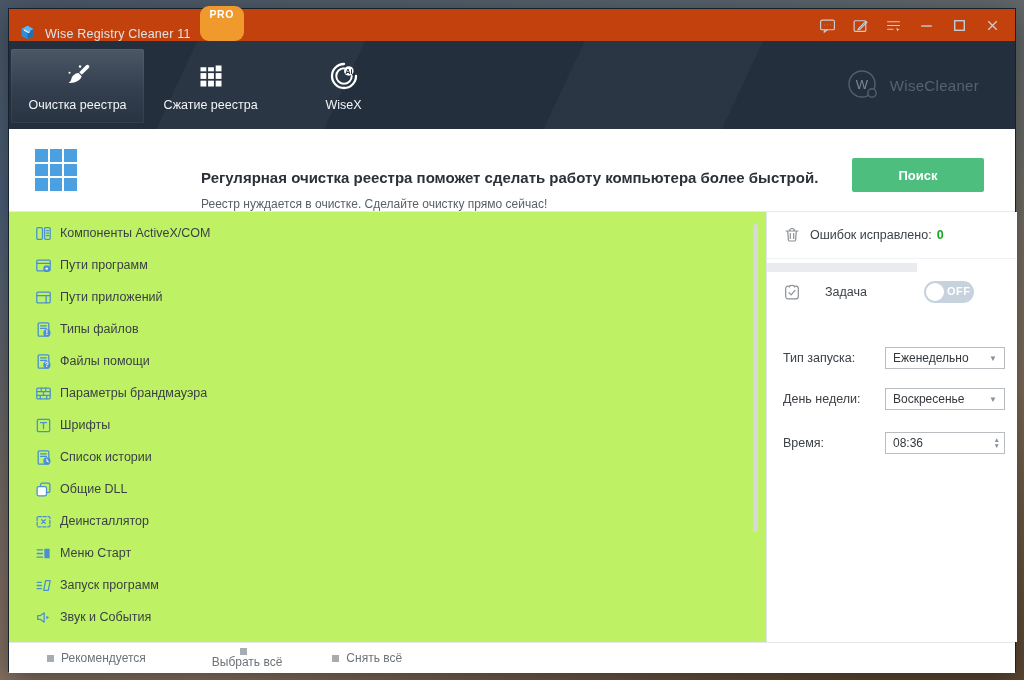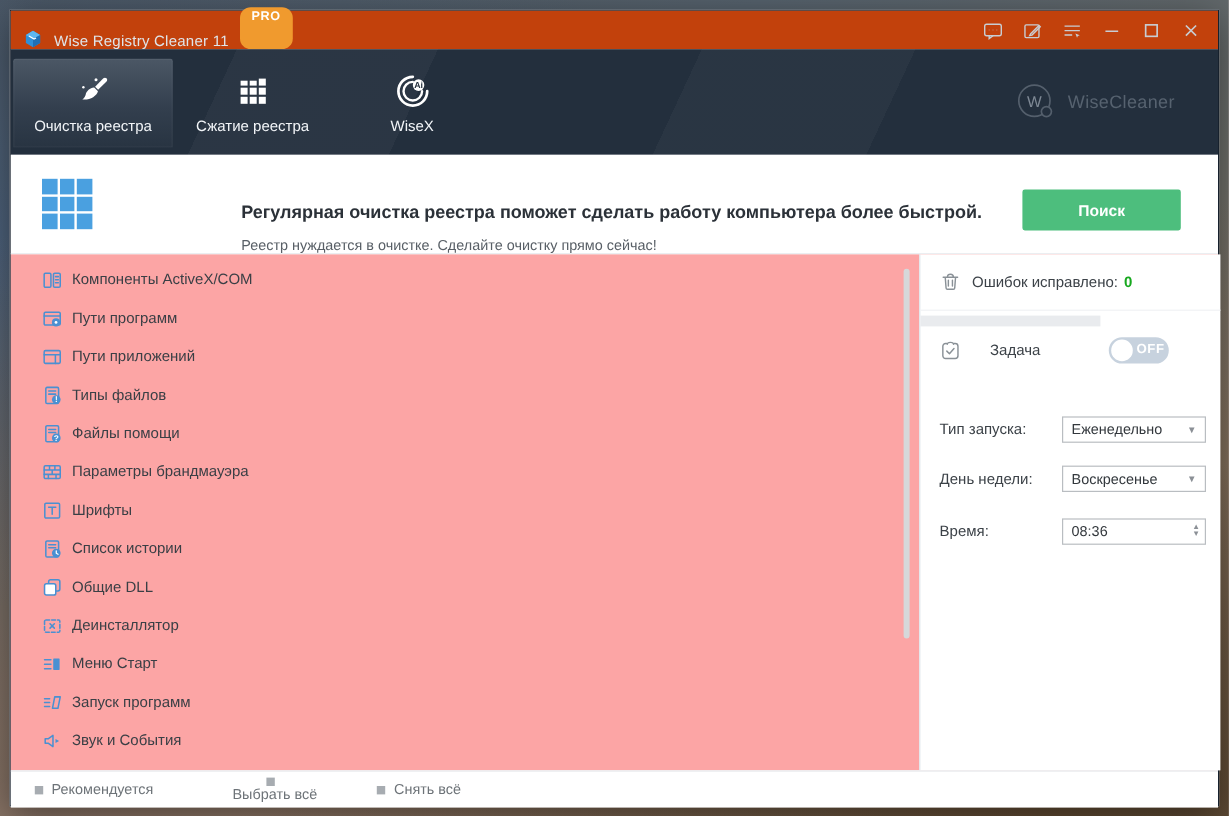--- a/index.html
+++ b/index.html
@@ -51,21 +51,21 @@
     display:grid; grid-template-columns:repeat(3,1fr); gap:2px; }
   .banner-grid span { background:#4aa0e0; }
   .banner-text { position:absolute; left:192px; top:15px;margin-top:25px; }
   .banner-title { color:#2b3138; font-size:15px; font-weight:bold; }
   .banner-sub { color:#585f66; font-size:12px; margin-top:11px; }
   .scan-btn { position:absolute; right:31px; top:29px; width:132px; height:34px;
     background:#4dbe7d; color:#fff; font-size:13px; font-weight:bold; border:none;
     border-radius:2px; cursor:pointer; font-family:inherit; }
 
   
-  .content { position:absolute; left:0; top:203px; width:100%; height:430px; background:#fca5a5; }
+  .content { position:absolute; left:0; top:203px; width:100%; height:430px; background:#bef264; }
   .list { position:absolute; left:0; top:5px; width:744px; }
   .list-item { height:32px; display:flex; align-items:center; padding-left:26px; cursor:pointer; }
   .li-icon { width:17px; height:17px; margin-right:8px; flex:0 0 17px; }
   .li-icon svg { stroke:#4a90d2; fill:none; stroke-width:1.2; stroke-linejoin:round; stroke-linecap:round; }
   .li-label { color:#3a3f45; font-size:12.5px; }
   .vscroll { position:absolute; left:744px; top:12px; width:5px; height:308px;
     background:#d6d8da; border-radius:3px; cursor:pointer; }
 
   
   .panel { position:absolute; left:757px; top:0; width:251px; height:430px;
@@ -96,21 +96,21 @@
     border:1px solid #b9bdc1; background:#fff; display:flex; align-items:center;
     padding-left:7px; }
   .spin-value { color:#33383d; font-size:12px; flex:1; }
   .spin-arrows { display:flex; flex-direction:column; margin-right:4px; color:#8b9096;
     font-size:6.5px; line-height:6px; cursor:pointer; }
 
   
   .footer { position:absolute; left:0; top:633px; width:100%; height:31px; background:#fff;
     border-top:1px solid #e4e7ea; display:flex; align-items:center; }
   .foot-item { display:flex; align-items:center; cursor:pointer; }
-  .foot-item.f1 { margin-left:20px; } .foot-item.f2 { margin-left:66px;flex-direction:column; } .foot-item.f3 { margin-left:50px; }
+  .foot-item.f1 { margin-left:38px; } .foot-item.f2 { margin-left:66px;flex-direction:column; } .foot-item.f3 { margin-left:50px; }
   .bullet { width:7px; height:7px; background:#a7acb1; margin-right:7px; }
   .foot-label { color:#6d7378; font-size:12px; }
 </style>
 </head>
 <body>
 
 <div class="window">
 
   <div class="titlebar">
     <svg class="app-icon" viewBox="0 0 20 20">

